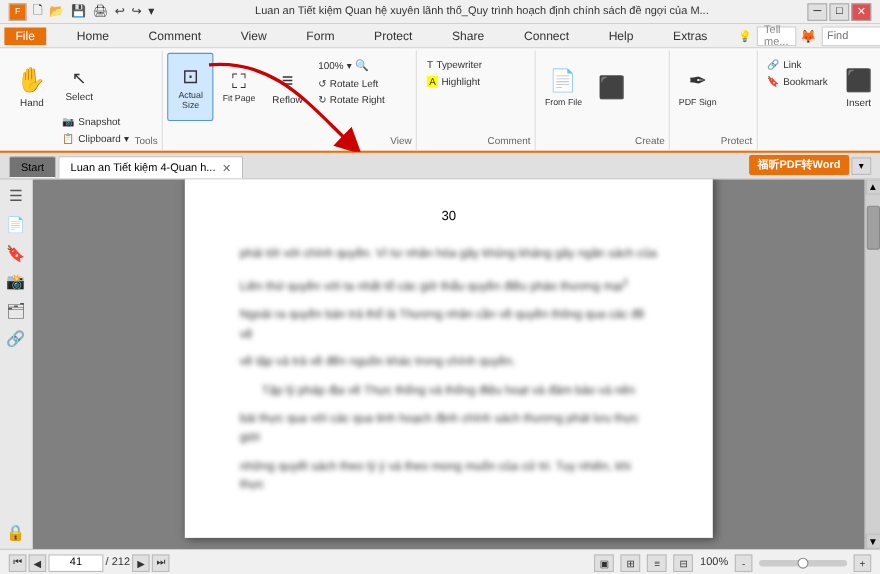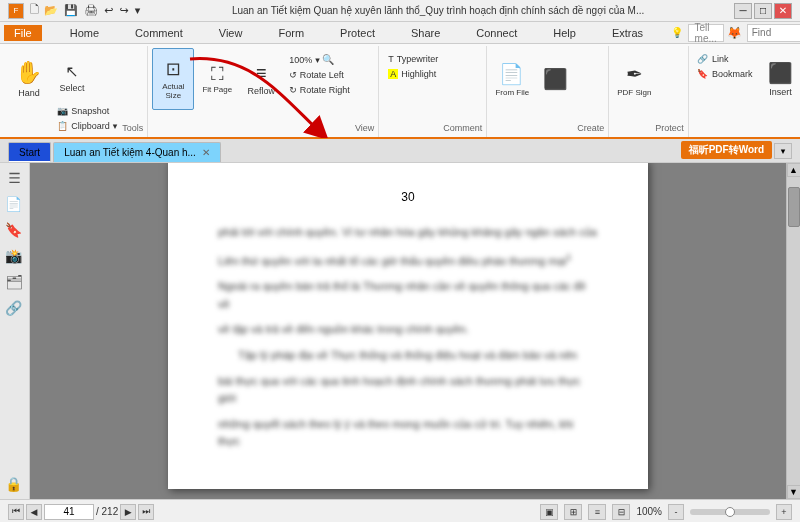--- a/index.html
+++ b/index.html
@@ -135,31 +135,31 @@
       display: flex;
       align-items: flex-end;
       padding-left: 8px;
       gap: 2px;
       border-bottom: 1px solid #ccc;
       position: relative;
     }
     .tab {
       height: 20px;
       padding: 0 10px;
-      background: #7dd3fc;
+      background: #ffffff;
       border: 1px solid #bbb;
       border-bottom: none;
       display: flex;
       align-items: center;
       gap: 6px;
       font-size: 10px;
       cursor: pointer;
       border-radius: 2px 2px 0 0;
     }
-    .tab.active { background: #1d4ed8; border-bottom: 1px solid white; }
+    .tab.active { background: #737373; border-bottom: 1px solid white; }
     .tab-close { font-size: 10px; color: #666; }
     .tab-dropdown {
       position: absolute;
       right: 8px;
       top: 4px;
       width: 18px;
       height: 16px;
       background: #ddd;
       border: 1px solid #bbb;
       display: flex;

